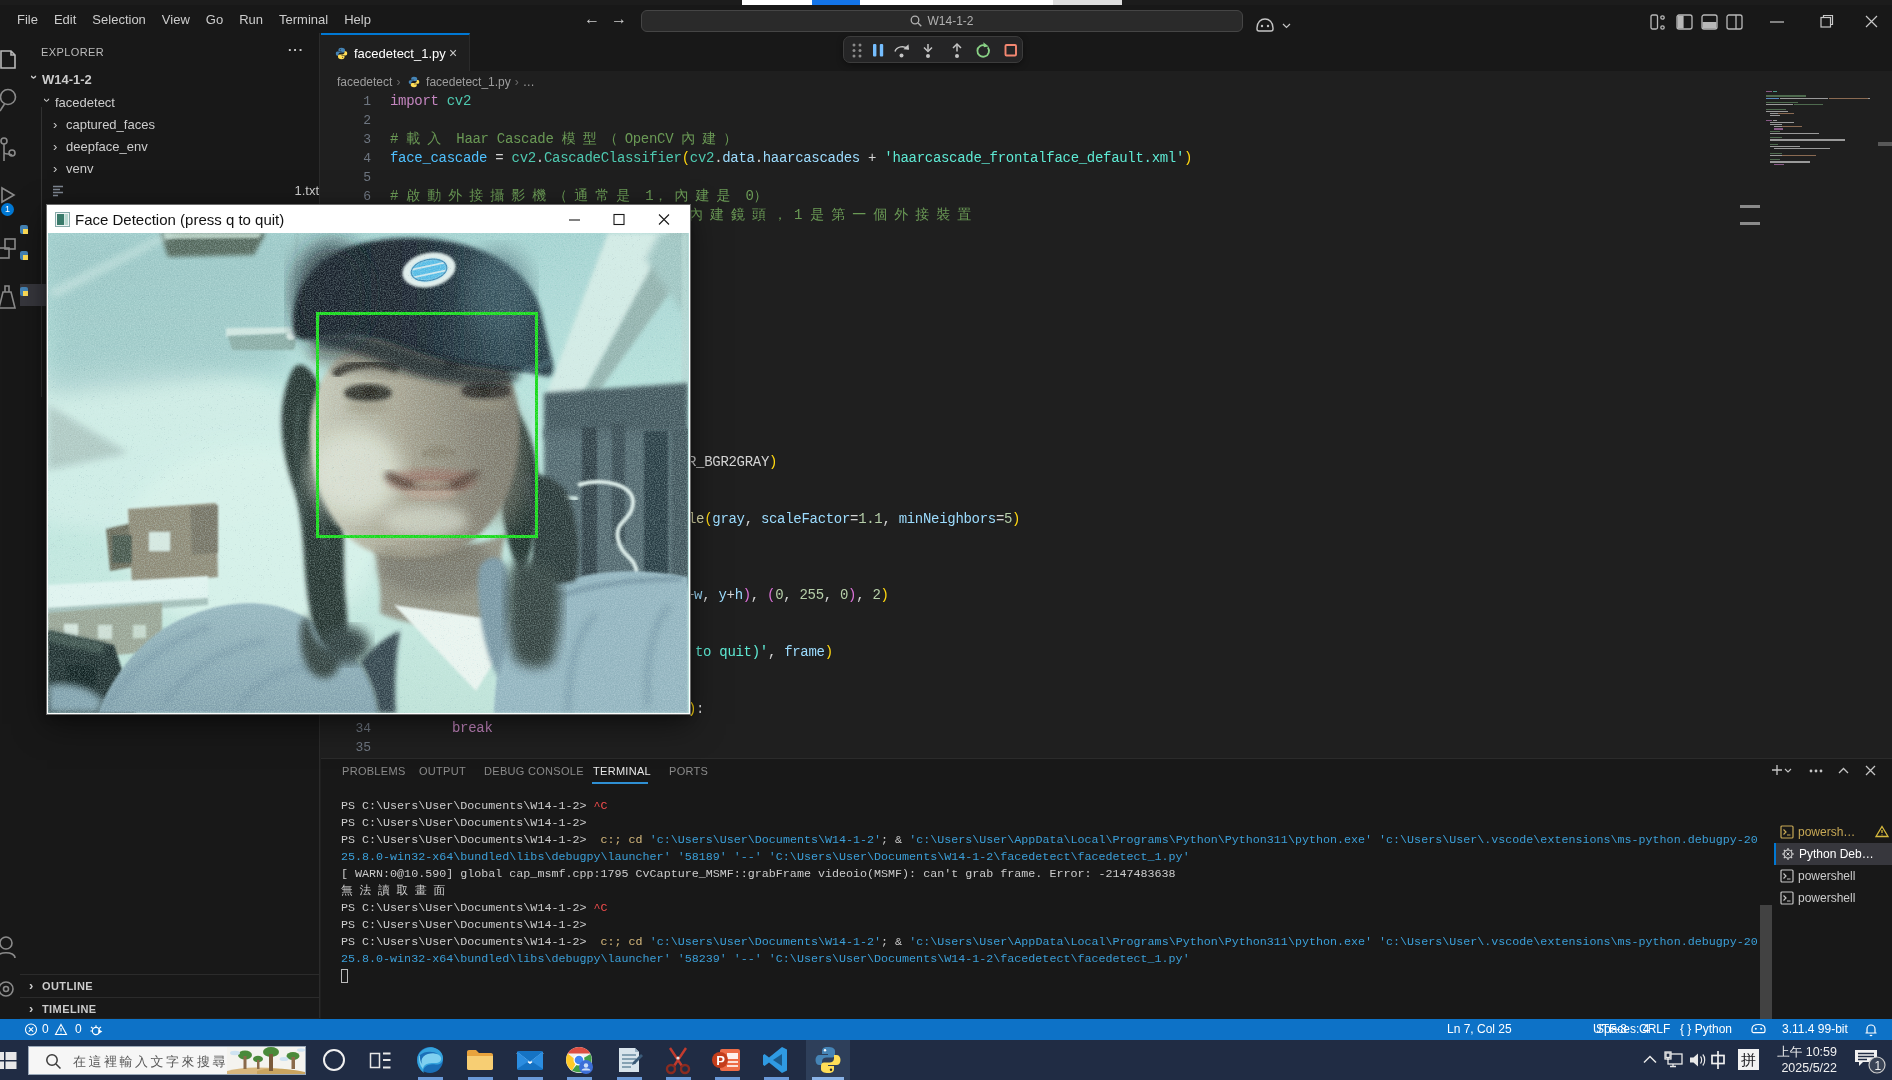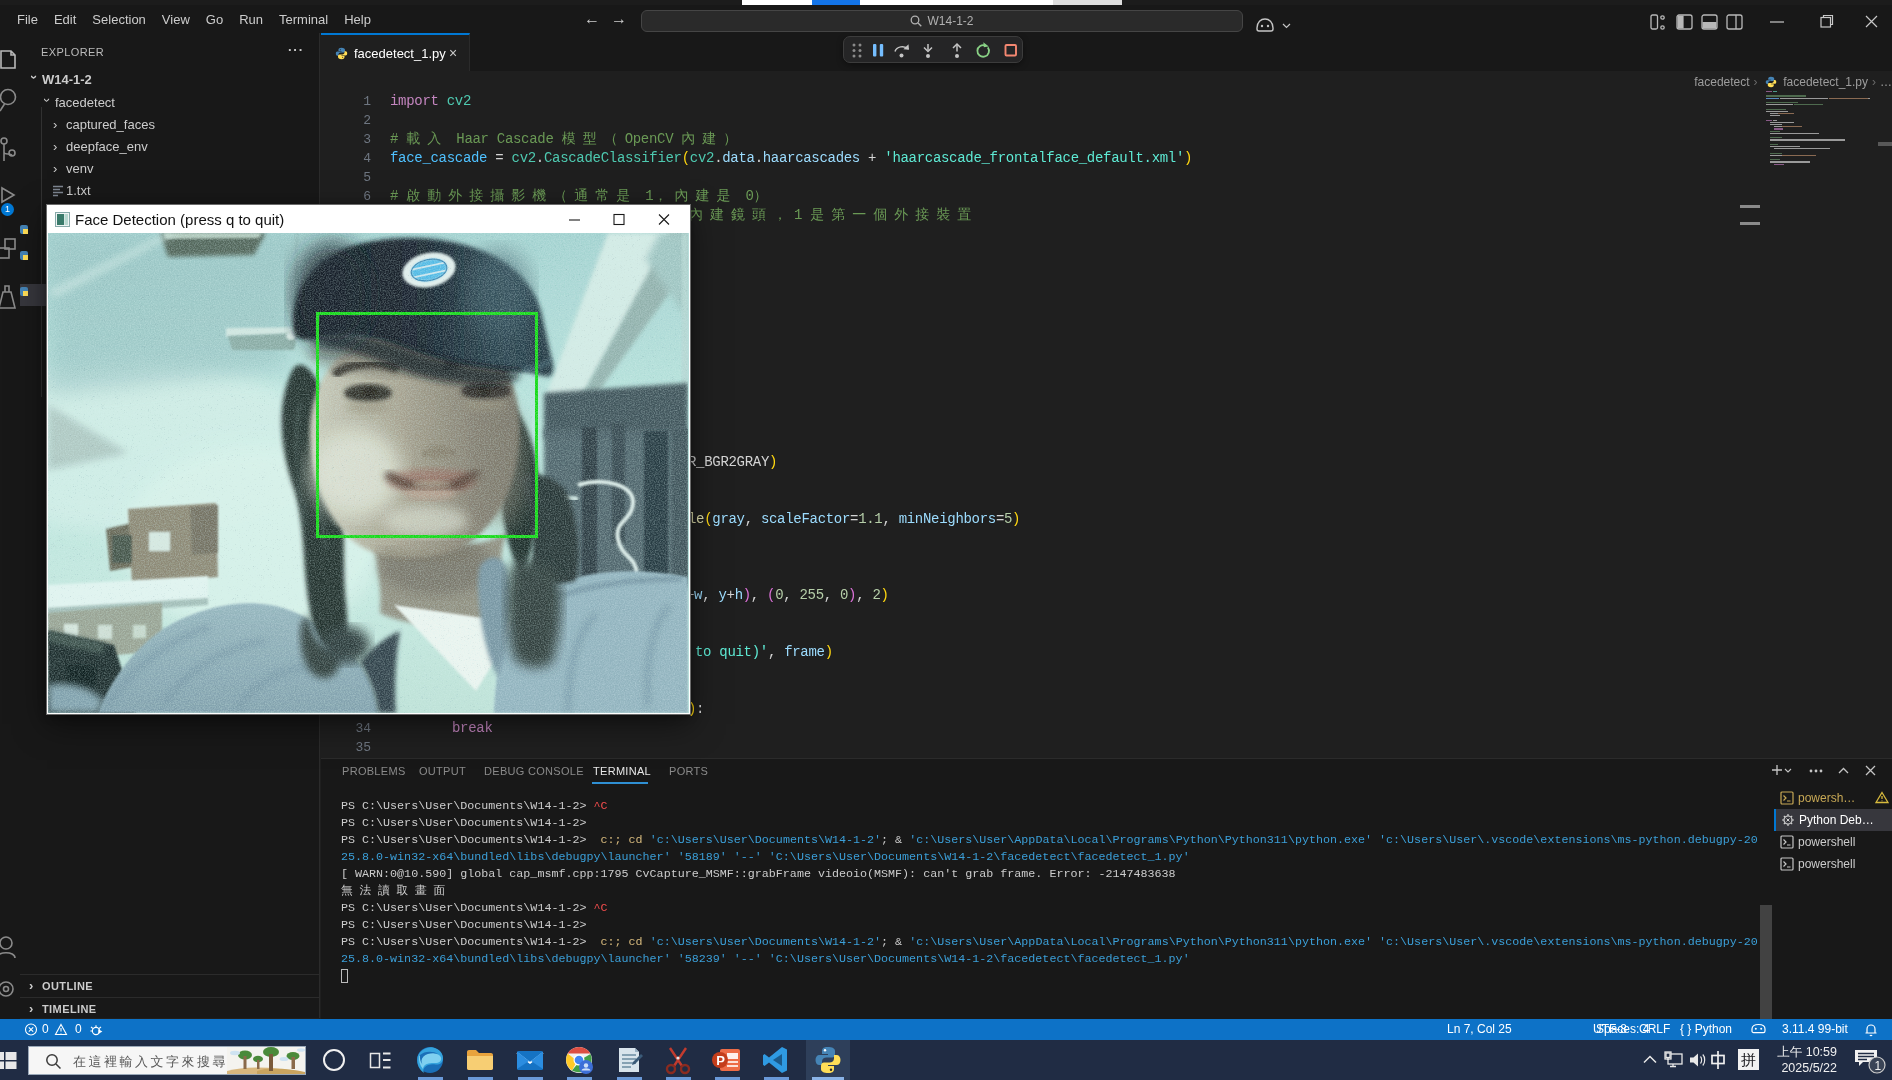--- a/index.html
+++ b/index.html
@@ -28,37 +28,37 @@
   #sidebar { left:20px; top:33px; width:300px; height:985px; background:#181818; border-right:1px solid #2b2b2b; color:#cccccc; font-size:13px; }
   #sidebar .hdr { position:absolute; left:21px; top:13px; font-size:11px; color:#bbbbbb; letter-spacing:.4px; }
   .trow { position:absolute; left:0; width:299px; height:22px; line-height:22px; white-space:nowrap; }
   .chev { position:absolute; width:10px; height:10px; color:#cccccc; font-size:13px; line-height:10px; }
   .chev.open { transform:rotate(90deg); }
 
   
   #editor { left:321px; top:33px; width:1571px; height:725px; background:#1f1f1f; }
   #tabsrow { position:absolute; left:0; top:0; width:1571px; height:38px; background:#181818; }
   #tab1 { position:absolute; left:0; top:0; width:149px; height:38px; background:#1f1f1f; border-top:2px solid #0078d4; border-right:1px solid #2b2b2b; }
-  #breadcrumb { position:absolute; left:0; top:38px; width:1571px; height:22px; background:#1f1f1f; color:#9d9d9d; font-size:12px; line-height:22px;text-align:right; }
+  #breadcrumb { position:absolute; left:0; top:38px; width:1571px; height:22px; background:#1f1f1f; color:#9d9d9d; font-size:12px; line-height:22px; }
   .gut { position:absolute; width:50px; text-align:right; color:#6e7681; font-family:"Liberation Mono",monospace; font-size:13px; height:19px; line-height:19px; }
   .cl { position:absolute; font-family:"Liberation Mono",monospace; font-size:14px; letter-spacing:-0.3px; height:19px; line-height:19px; white-space:pre; color:#cccccc; }
   .cjk { letter-spacing:7.0px; }
   .c-kw { color:#C586C0; } .c-mod { color:#4EC9B0; } .c-com { color:#6A9955; }
   .c-var { color:#4FC1FF; } .c-str { color:#5eead4; } .c-num { color:#B5CEA8; }
   .c-p1 { color:#FFD710; } .c-p2 { color:#DA70D6; }
   .c-prop { color:#9CDCFE; } .c-fn { color:#DCDCAA; } .c-w { color:#d4d4d4; }
 
   
   #panel { left:321px; top:758px; width:1571px; height:261px; background:#181818; border-top:1px solid #2b2b2b; }
   .ptab { position:absolute; top:0; height:25px; line-height:25px; font-size:11px; color:#8a8a8a; letter-spacing:.3px; }
   .tl { position:absolute; left:20px; font-family:"Liberation Mono",monospace; font-size:11.7px; letter-spacing:0; height:17px; line-height:17px; white-space:pre; color:#cccccc; }
   .tl .cjk2 { letter-spacing:6.8px;margin-top:8px; }
   .t-y { color:#d7ba7d; } .t-b { color:#3b9fd8; } .t-r { color:#f14c4c; }
   #shelllist { position:absolute; left:1453px; top:28px; width:118px; height:230px; font-size:12px; color:#cccccc; }
-  .srow { position:absolute; left:0; width:118px; height:22px; line-height:22px; white-space:nowrap; overflow:hidden; }
+  .srow { position:absolute; left:0; width:118px; height:22px; line-height:22px; white-space:nowrap; overflow:hidden;margin-top:34px; }
 
   
   #statusbar { left:0; top:1019px; width:1892px; height:21px; background:#0d72c7; color:#ffffff; font-size:12px; }
   #statusbar .it { position:absolute; top:0; height:21px; line-height:21px; }
 
   
   #taskbar { left:0; top:1040px; width:1892px; height:40px; background:#202c44; color:#e8e8e8; }
   .tbicon { position:absolute; top:4px; width:32px; height:32px; }
   .runline { position:absolute; top:37px; height:2.5px; background:#6a99d8; }
 
@@ -139,21 +139,21 @@
     <div style="position:absolute;left:1px;top:170px;width:13px;height:13px;border-radius:50%;background:#0078d4;color:#fff;font-size:9px;text-align:center;line-height:13px;">1</div>
   </div>
   <div id="sidebar" class="abs">
     <div class="hdr">EXPLORER</div>
     <div style="position:absolute;left:268px;top:9px;color:#cccccc;letter-spacing:1px;font-size:13px;font-weight:bold;">···</div>
     <div class="trow" style="top:36px;font-weight:bold;"><span class="chev open" style="left:9px;top:6px;">›</span><span style="padding-left:22px">W14-1-2</span></div>
     <div class="trow" style="top:59px;"><span class="chev open" style="left:22px;top:6px;">›</span><span style="padding-left:35px">facedetect</span></div>
     <div class="trow" style="top:81px;"><span class="chev" style="left:33px;top:6px;">›</span><span style="padding-left:46px">captured_faces</span></div>
     <div class="trow" style="top:103px;"><span class="chev" style="left:33px;top:6px;">›</span><span style="padding-left:46px">deepface_env</span></div>
     <div class="trow" style="top:125px;"><span class="chev" style="left:33px;top:6px;">›</span><span style="padding-left:46px">venv</span></div>
-    <div class="trow" style="top:147px;"><svg style="position:absolute;left:32px;top:5px" width="12" height="12" viewBox="0 0 12 12" stroke="#7d8590" stroke-width="1.3">
+    <div class="trow" style="top:147px;text-align:right;"><svg style="position:absolute;left:32px;top:5px" width="12" height="12" viewBox="0 0 12 12" stroke="#7d8590" stroke-width="1.3">
           <path d="M1 2.5 L11 2.5 M1 5.5 L8 5.5 M1 8.5 L11 8.5 M1 11.5 L6 11.5" transform="translate(0,-1)"></path>
         </svg><span style="padding-left:46px">1.txt</span></div>
     <div style="position:absolute;left:21px;top:74px;width:1px;height:290px;background:#313131;"></div>
     <div style="position:absolute;left:0;top:251px;width:27px;height:22px;background:#37373d;"></div>
     <svg style="position:absolute;left:0;top:192px" width="27" height="120" viewBox="0 0 27 120">
       <g fill="#4584b6">
           <rect x="0" y="0" width="8" height="9" rx="2"></rect>
           <rect x="0" y="26" width="8" height="9" rx="2"></rect>
           <rect x="0" y="62" width="8" height="9" rx="2"></rect>
         </g>

